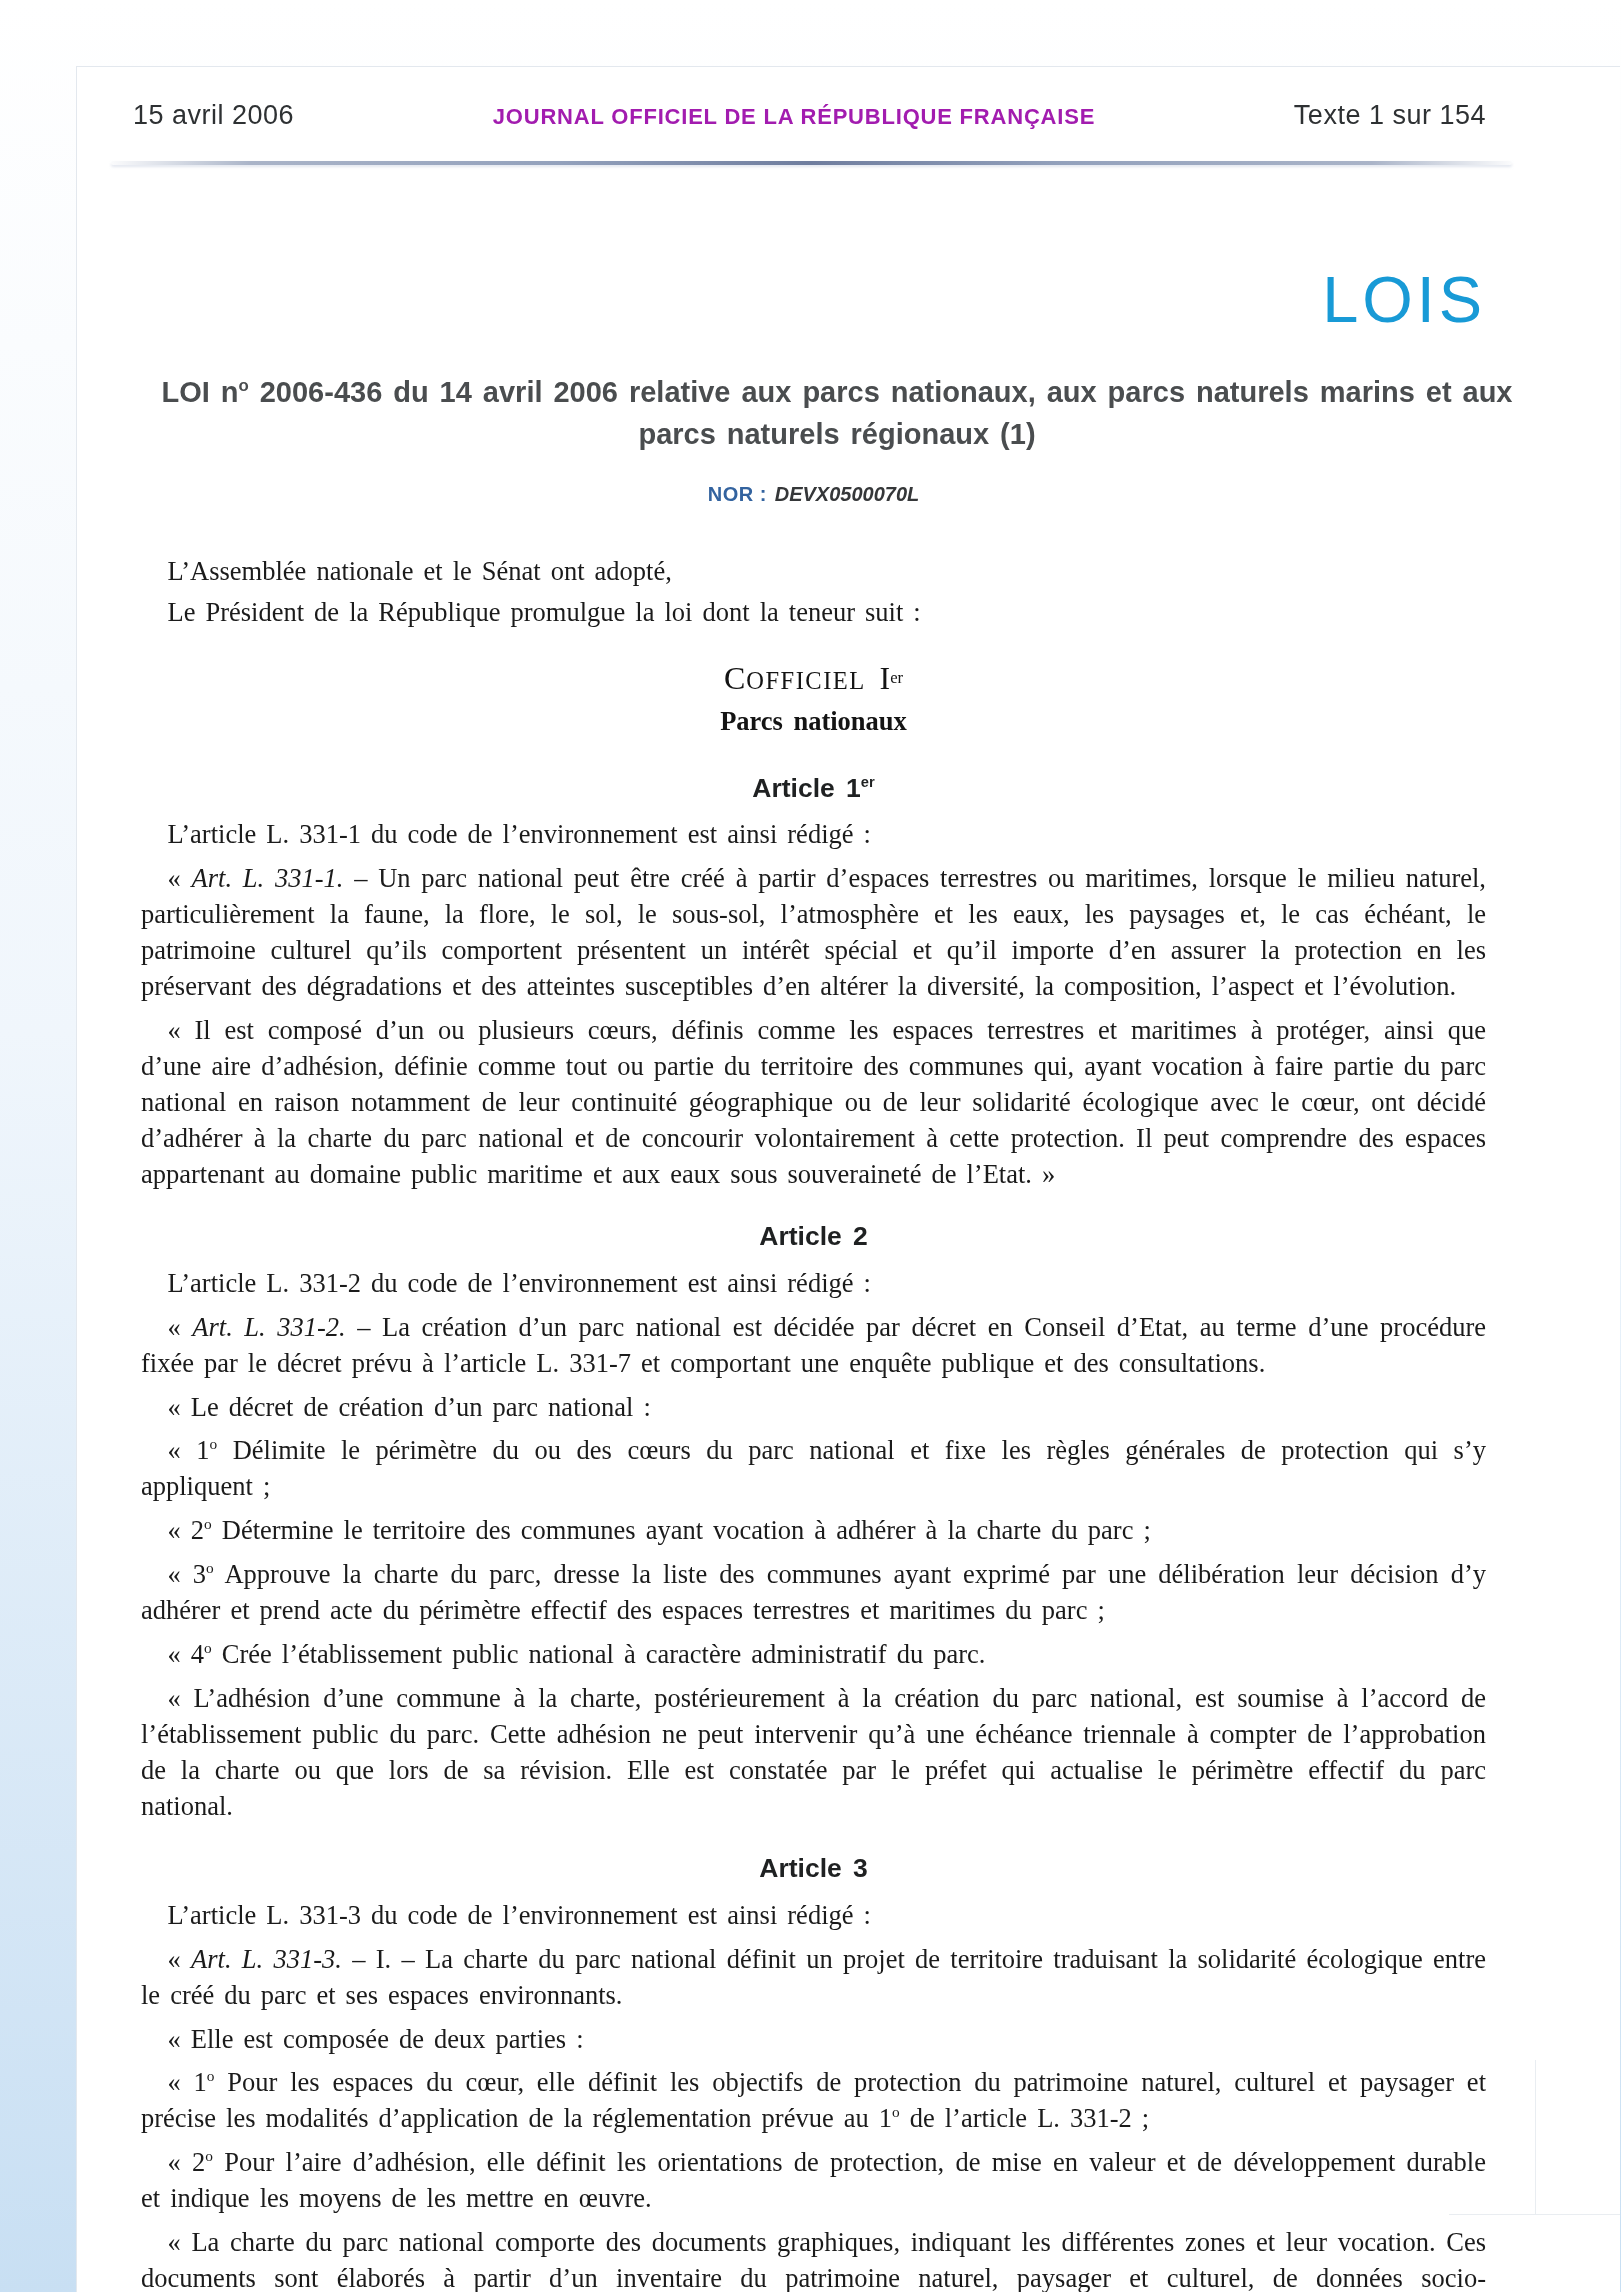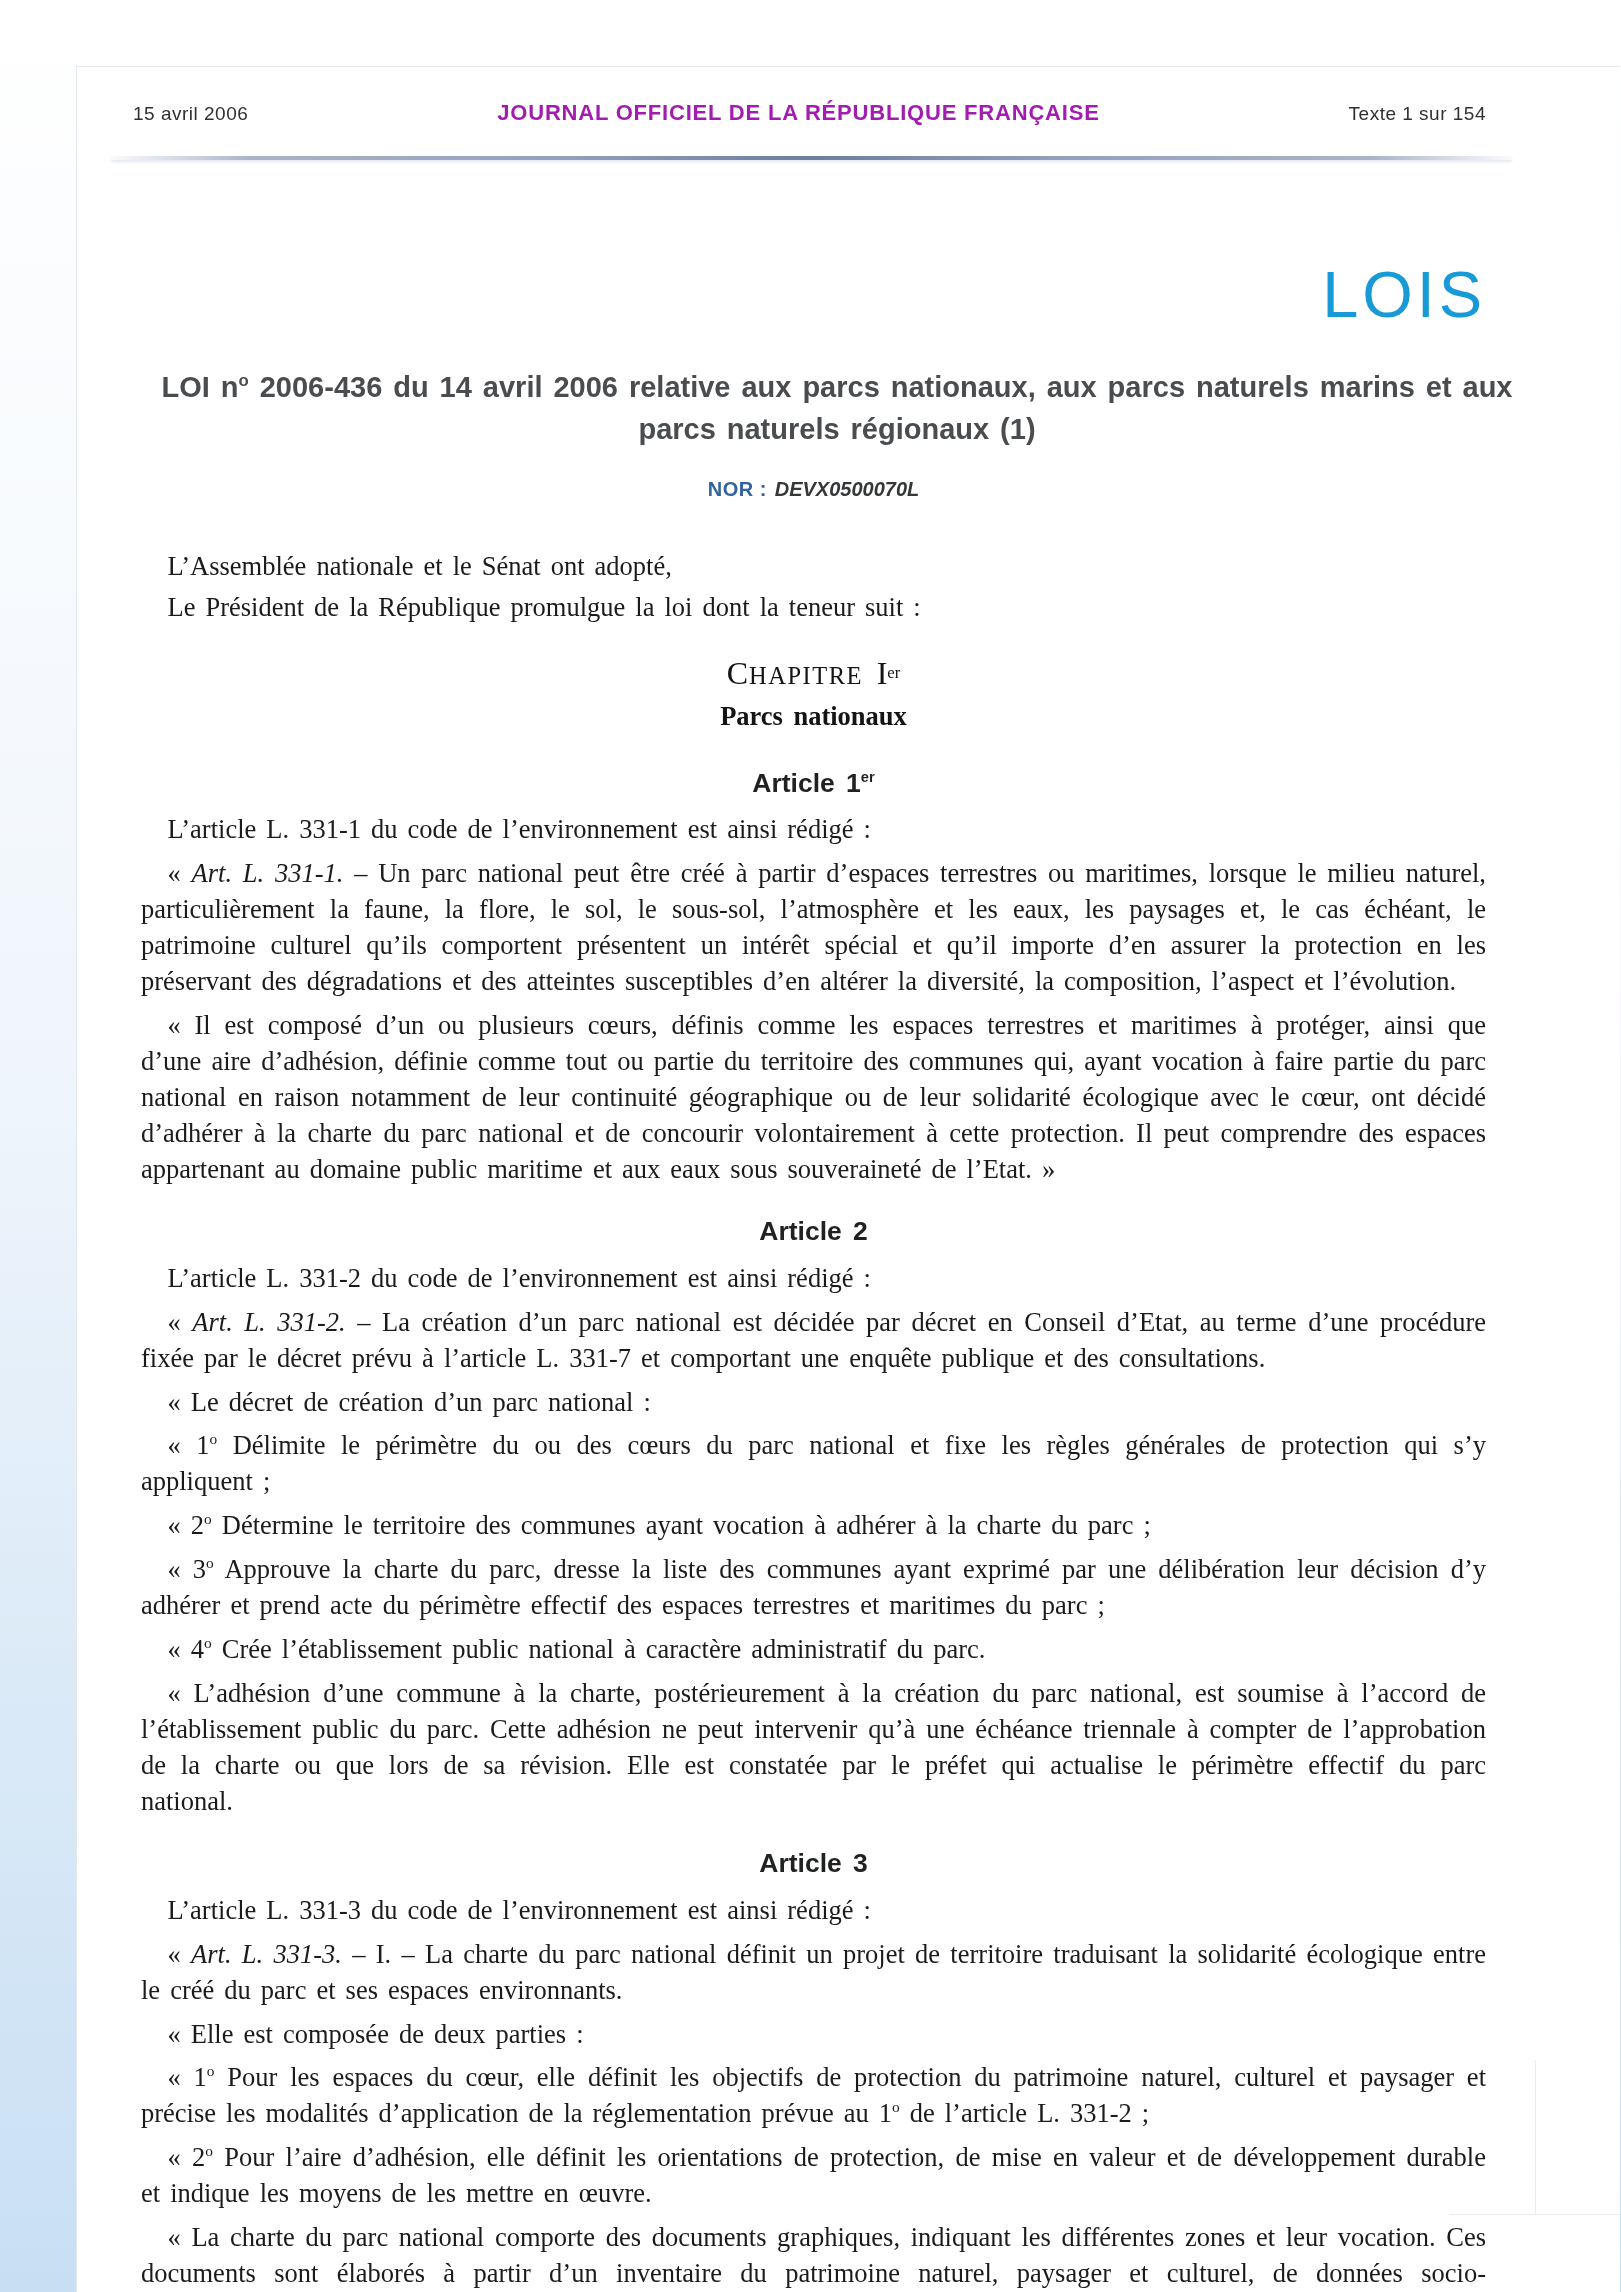--- a/index.html
+++ b/index.html
@@ -15,21 +15,21 @@
     box-sizing:border-box;
   }
   .content { padding:0 134px 0 64px; }
 
   
   .header-row {
     display:flex; justify-content:space-between; align-items:baseline;
     margin:33px 134px 0 56px;
   }
   .hdr-date, .hdr-texte {
-    font-size:19px; color:#2e3133; letter-spacing:0.5px;
+    font-size:27px; color:#2e3133; letter-spacing:0.5px;
   }
   .hdr-journal {
     font-size:22px; font-weight:bold; color:#a21caf; letter-spacing:0.8px;
   }
   .hdr-rule {
     height:3.9px; margin:30px 108px 0 34px; border-radius:2px;
     background: linear-gradient(to right,
       rgba(170,180,200,0.05), #aab4c8 10%, #93a1bc 32%,
       #6f7d9e 50%, #93a1bc 68%, #aab4c8 90%, rgba(170,180,200,0.05));
     box-shadow: 0 2px 2.9px rgba(175,185,210,0.35);
@@ -112,21 +112,21 @@
     </div>
 
     <div class="doc-body">
 
       <div class="intro-wrap" id="intro-wrap">
           <p class="intro">L’Assemblée nationale et le Sénat ont adopté,</p>
           <p class="intro">Le Président de la République promulgue la loi dont la teneur suit&nbsp;:</p>
         </div>
 
       <div class="chapter">
-        <span class="cap">C</span><span class="caps-rest">HAPITRE</span><span class="num">I</span><sup class="er">er</sup>
+        <span class="cap">C</span><span class="caps-rest">OFFICIEL</span><span class="num">I</span><sup class="er">er</sup>
       </div>
       <div class="chapter-subtitle">Parcs nationaux</div>
 
       <div id="doc-blocks">
           <div class="article-heading"><span>Article 1</span><sup>er</sup></div>
           <p class="body-p"><span>L’article L.&nbsp;331-1 du code de l’environnement est ainsi rédigé&nbsp;:</span></p>
           <p class="body-p"><span>«&nbsp;</span><span class="it">Art. L.&nbsp;331-1.</span><span> – Un parc national peut être créé à partir d’espaces terrestres ou maritimes, lorsque le milieu naturel, particulièrement la faune, la flore, le sol, le sous-sol, l’atmosphère et les eaux, les paysages et, le cas échéant, le patrimoine culturel qu’ils comportent présentent un intérêt spécial et qu’il importe d’en assurer la protection en les préservant des dégradations et des atteintes susceptibles d’en altérer la diversité, la composition, l’aspect et l’évolution.</span></p>
           <p class="body-p"><span>«&nbsp;Il est composé d’un ou plusieurs cœurs, définis comme les espaces terrestres et maritimes à protéger, ainsi que d’une aire d’adhésion, définie comme tout ou partie du territoire des communes qui, ayant vocation à faire partie du parc national en raison notamment de leur continuité géographique ou de leur solidarité écologique avec le cœur, ont décidé d’adhérer à la charte du parc national et de concourir volontairement à cette protection. Il peut comprendre des espaces appartenant au domaine public maritime et aux eaux sous souveraineté de l’Etat.&nbsp;»</span></p>
           <div class="article-heading"><span>Article 2</span></div>
           <p class="body-p"><span>L’article L.&nbsp;331-2 du code de l’environnement est ainsi rédigé&nbsp;:</span></p>

